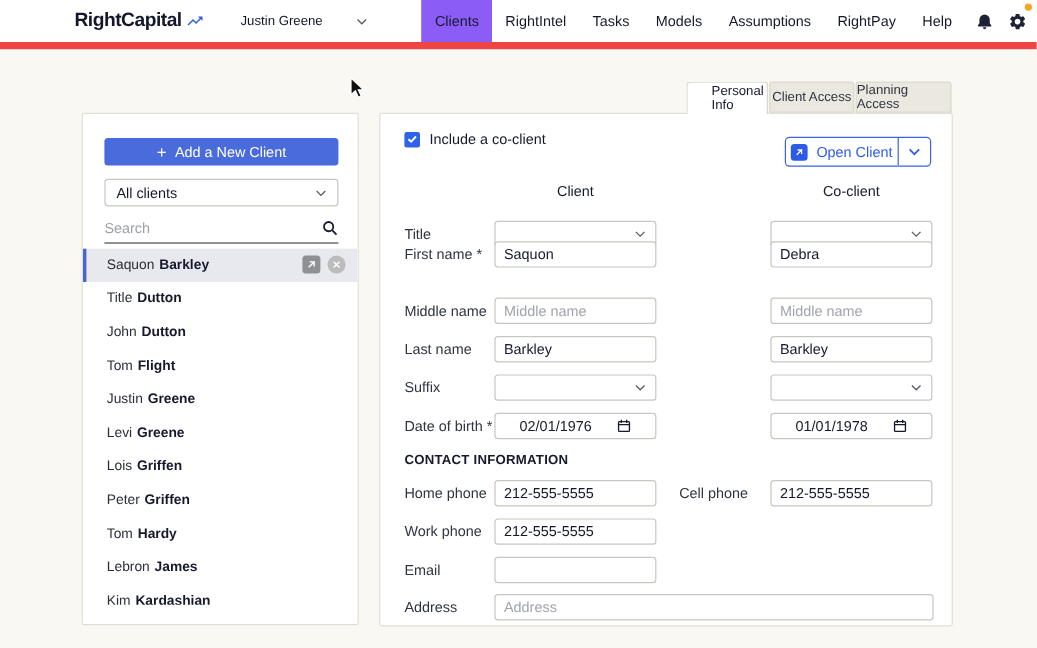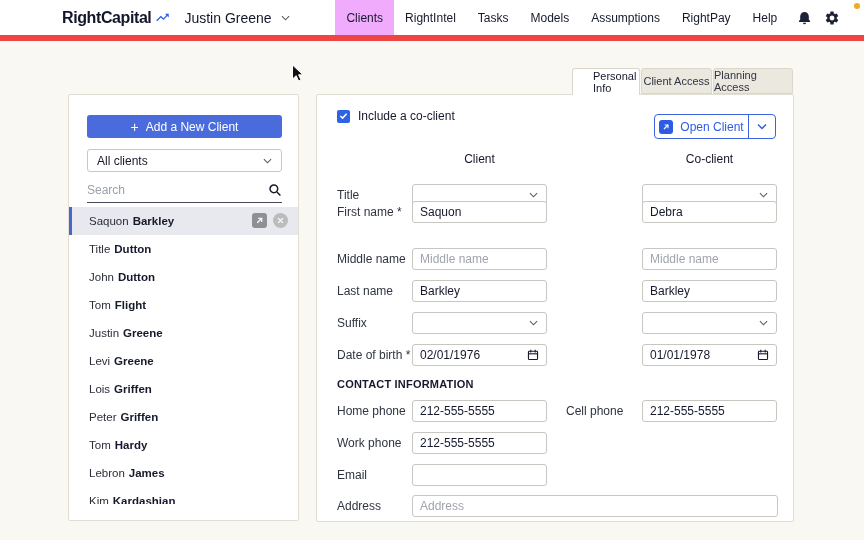--- a/index.html
+++ b/index.html
@@ -13,26 +13,26 @@
 
   
   .header {
     position:absolute; left:0; top:0; width:864px; height:41px;
     background:#fff; border-bottom:6px solid #ef4444;
     display:flex; align-items:center;
   }
   .logo { margin-left:62px; display:flex; align-items:center; gap:2px; }
   .logo-text { font-size:16px; font-weight:700; letter-spacing:-0.4px; color:#14172B; }
   .advisor {
-    margin-left:12px; width:106px; display:flex; align-items:center;
-    justify-content:space-between; font-size:14px; color:#14172B; cursor:pointer;
+    margin-left:28px; width:106px; display:flex; align-items:center;
+    justify-content:space-between; font-size:11px; color:#14172B; cursor:pointer;
   }
   .nav { display:flex; margin-left:45px; height:100%; align-items:center; font-size:12px; }
   .nav-item { padding:0 11px; height:100%; display:flex; align-items:center; cursor:pointer; white-space:nowrap; }
-  .nav-item.active { background:#f0abfc;text-align:right; }
+  .nav-item.active { background:#8b5cf6;text-align:right; }
   .header-icons { display:flex; gap:12px; margin-left:9px; align-items:center; }
   .hicon { cursor:pointer; display:flex; }
 
   .orange-dot { position:absolute; left:854px; top:3px; width:6px; height:6px;
     border-radius:50%; background:#F5A623; }
 
   
   .sidebar {
     position:absolute; left:68px; top:94px; width:231px; height:427px;
     background:#fff; border:1px solid #E1DED4; border-radius:2px; overflow:hidden;
@@ -115,21 +115,21 @@
   .f-input::placeholder { color:#A0A4AB; }
   .fx-client { left:95px; } .fx-co { left:325px; }
   .f-select {
     position:absolute; width:135px; height:22px; border:1px solid #C8C6C0; border-radius:3px;
     background:#fff; display:flex; align-items:center; justify-content:flex-end;
     padding:0 8px; cursor:pointer;
   }
   .f-date {
     position:absolute; width:135px; height:22px; border:1px solid #C8C6C0; border-radius:3px;
     background:#fff; display:flex; align-items:center; justify-content:space-between;
-    padding:0 7px; font-size:12px; cursor:pointer;
+    padding:0 20px; font-size:12px; cursor:pointer;
   }
   .r-title  { top:89px; }  .r-first { top:106px; } .r-middle { top:153px; }
   .r-last   { top:185px; } .r-suffix{ top:217px; } .r-dob    { top:249px; }
   .r-phone1 { top:305px; } .r-phone2{ top:337px; } .r-email  { top:369px; } .r-addr { top:400px; }
 
   .contact-heading {
     position:absolute; left:20px; top:283px; font-size:11px; font-weight:700;
     letter-spacing:0.2px; color:#16192C;
   }
   .cell-label { left:249px; }

